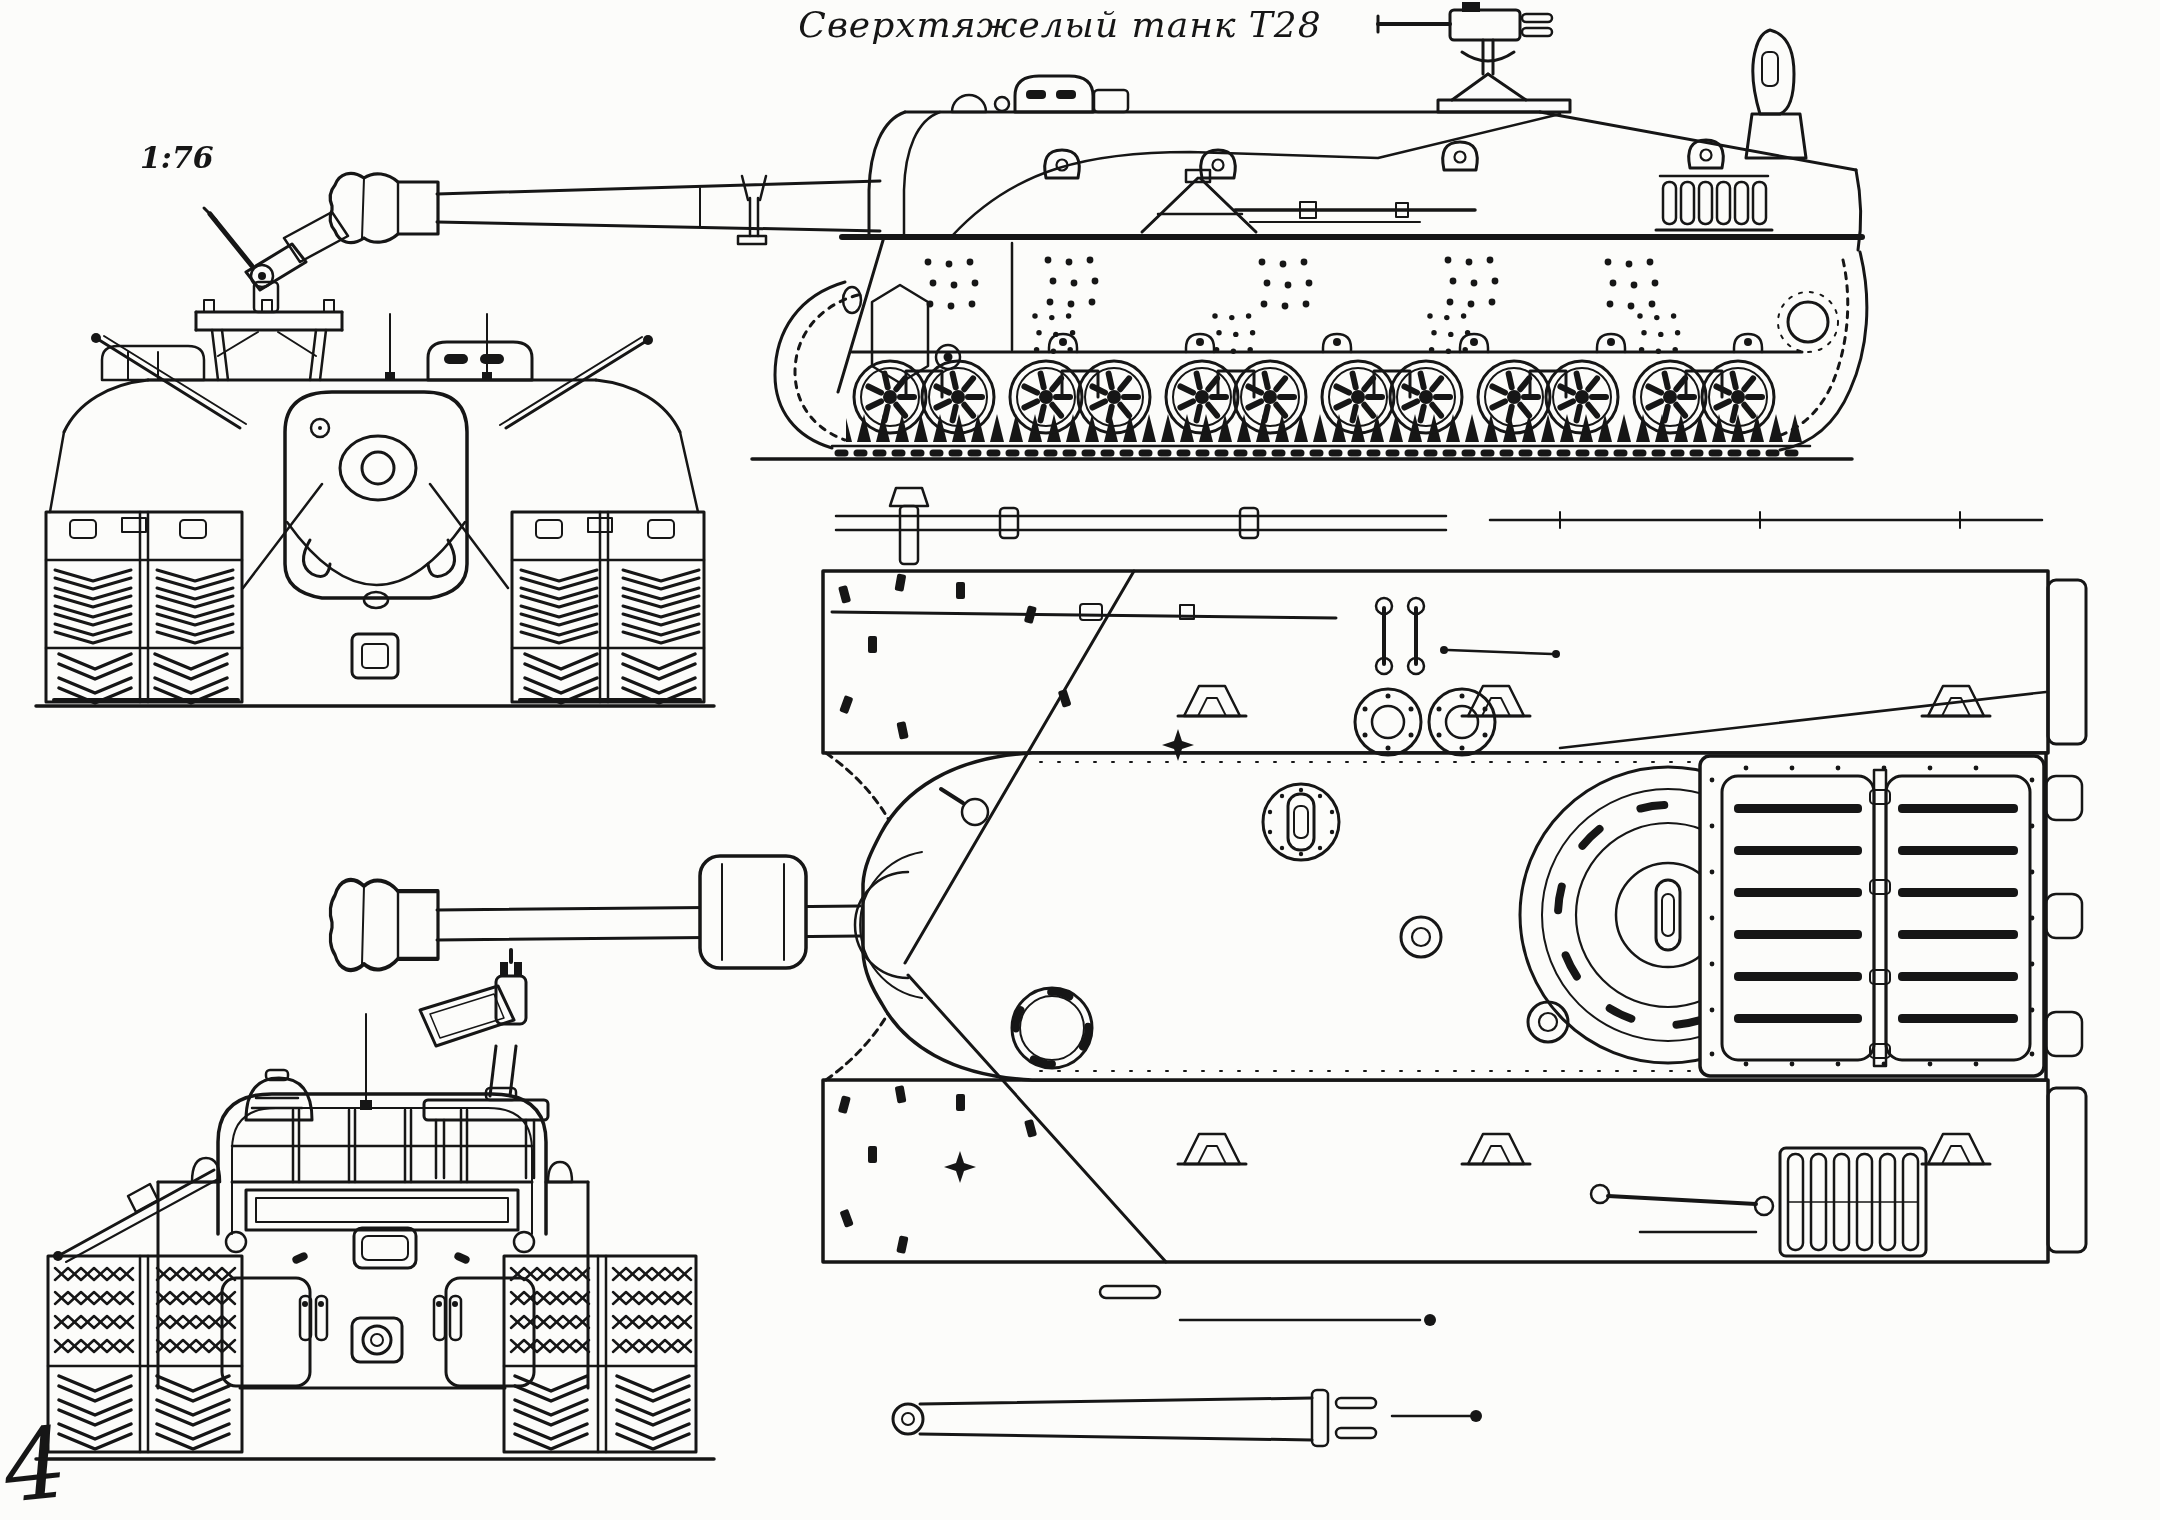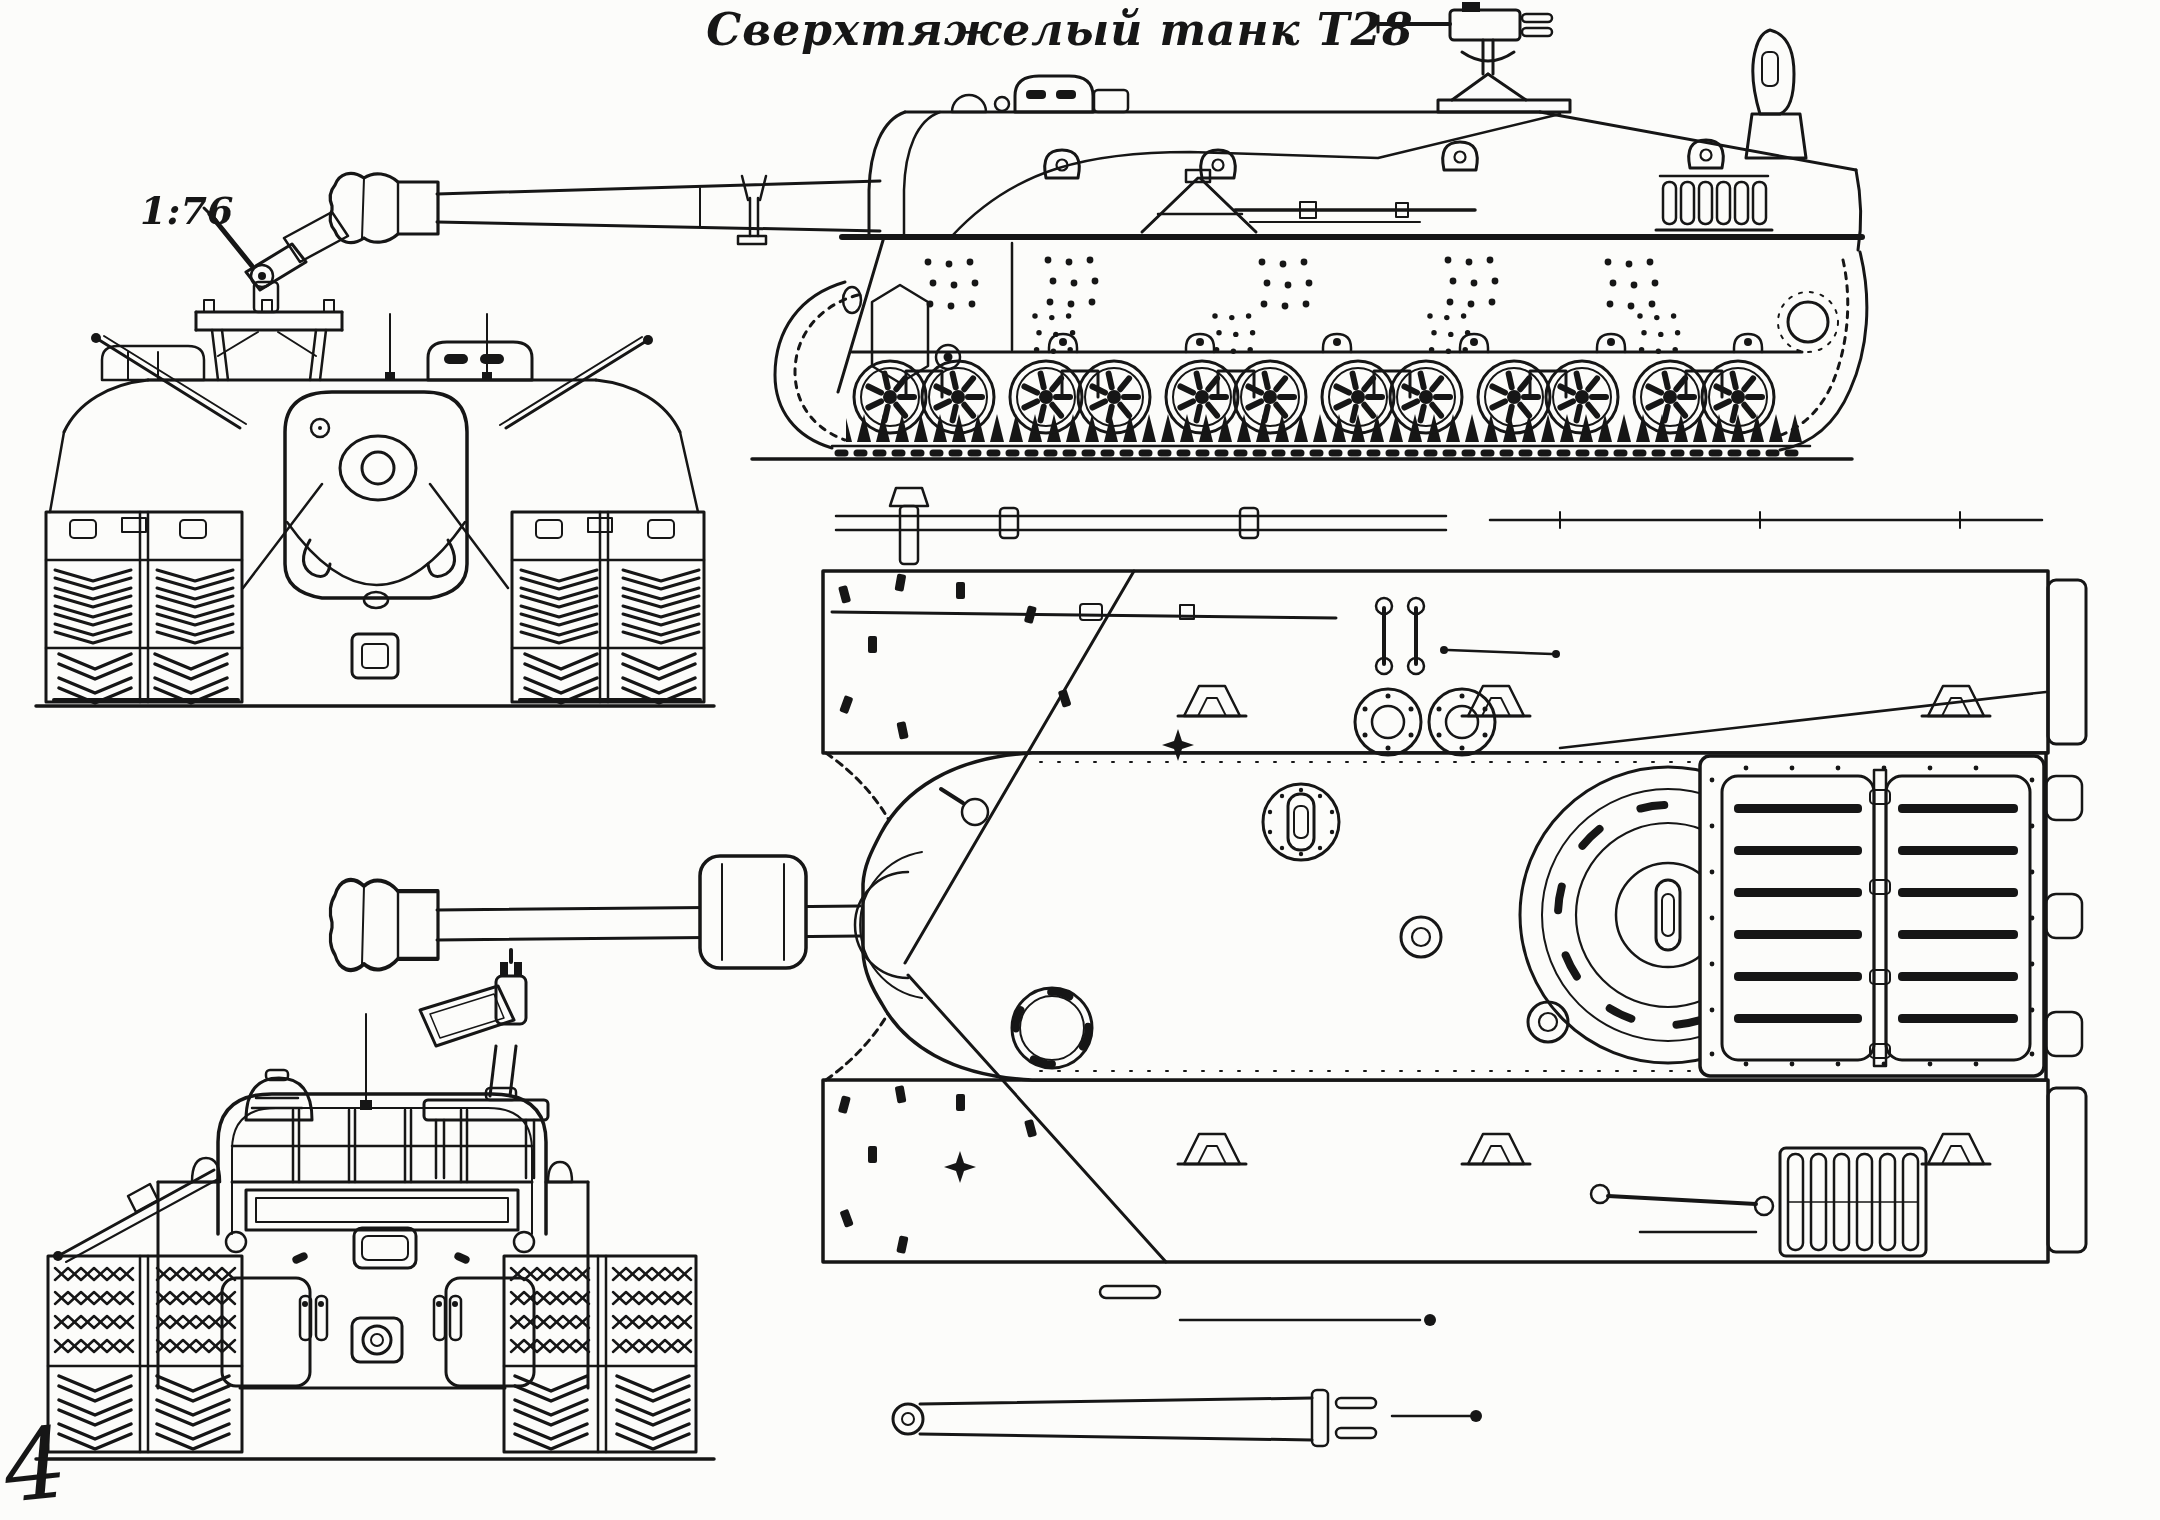--- a/index.html
+++ b/index.html
@@ -1,20 +1,20 @@
 <!DOCTYPE html>
 <html style="--paper: #fcfcfa; --ink: #161616;"><head>
 <meta charset="utf-8">
 <style>
   html,body{margin:0;padding:0;background:#e8e8e6;}
   .page{position:relative;width:2160px;height:1520px;background:var(--paper,#fcfcfa);
         color:var(--ink,#161616);overflow:hidden;font-family:"DejaVu Serif","Liberation Serif",serif;}
   .title{position:absolute;left:700px;top:4px;width:720px;text-align:center;
-         font-style:italic;font-weight:bold;font-size:44px;letter-spacing:1px;white-space:nowrap;}
-  .scale{position:absolute;left:140px;top:140px;font-style:italic;font-weight:bold;font-size:38px;margin-top:48px;}
+         font-style:italic;font-weight:normal;font-size:36px;letter-spacing:1px;white-space:nowrap;}
+  .scale{position:absolute;left:140px;top:140px;font-style:italic;font-weight:bold;font-size:30px;}
   .pagenum{position:absolute;left:4px;top:1408px;font-style:italic;font-weight:400;font-size:98px;
            transform:rotate(-6deg);}
   svg{position:absolute;left:0;top:0;}
 </style>
 </head>
 <body>
 
 <div class="page">
   <div class="title">Сверхтяжелый танк Т28</div>
   <div class="scale">1:76</div>

